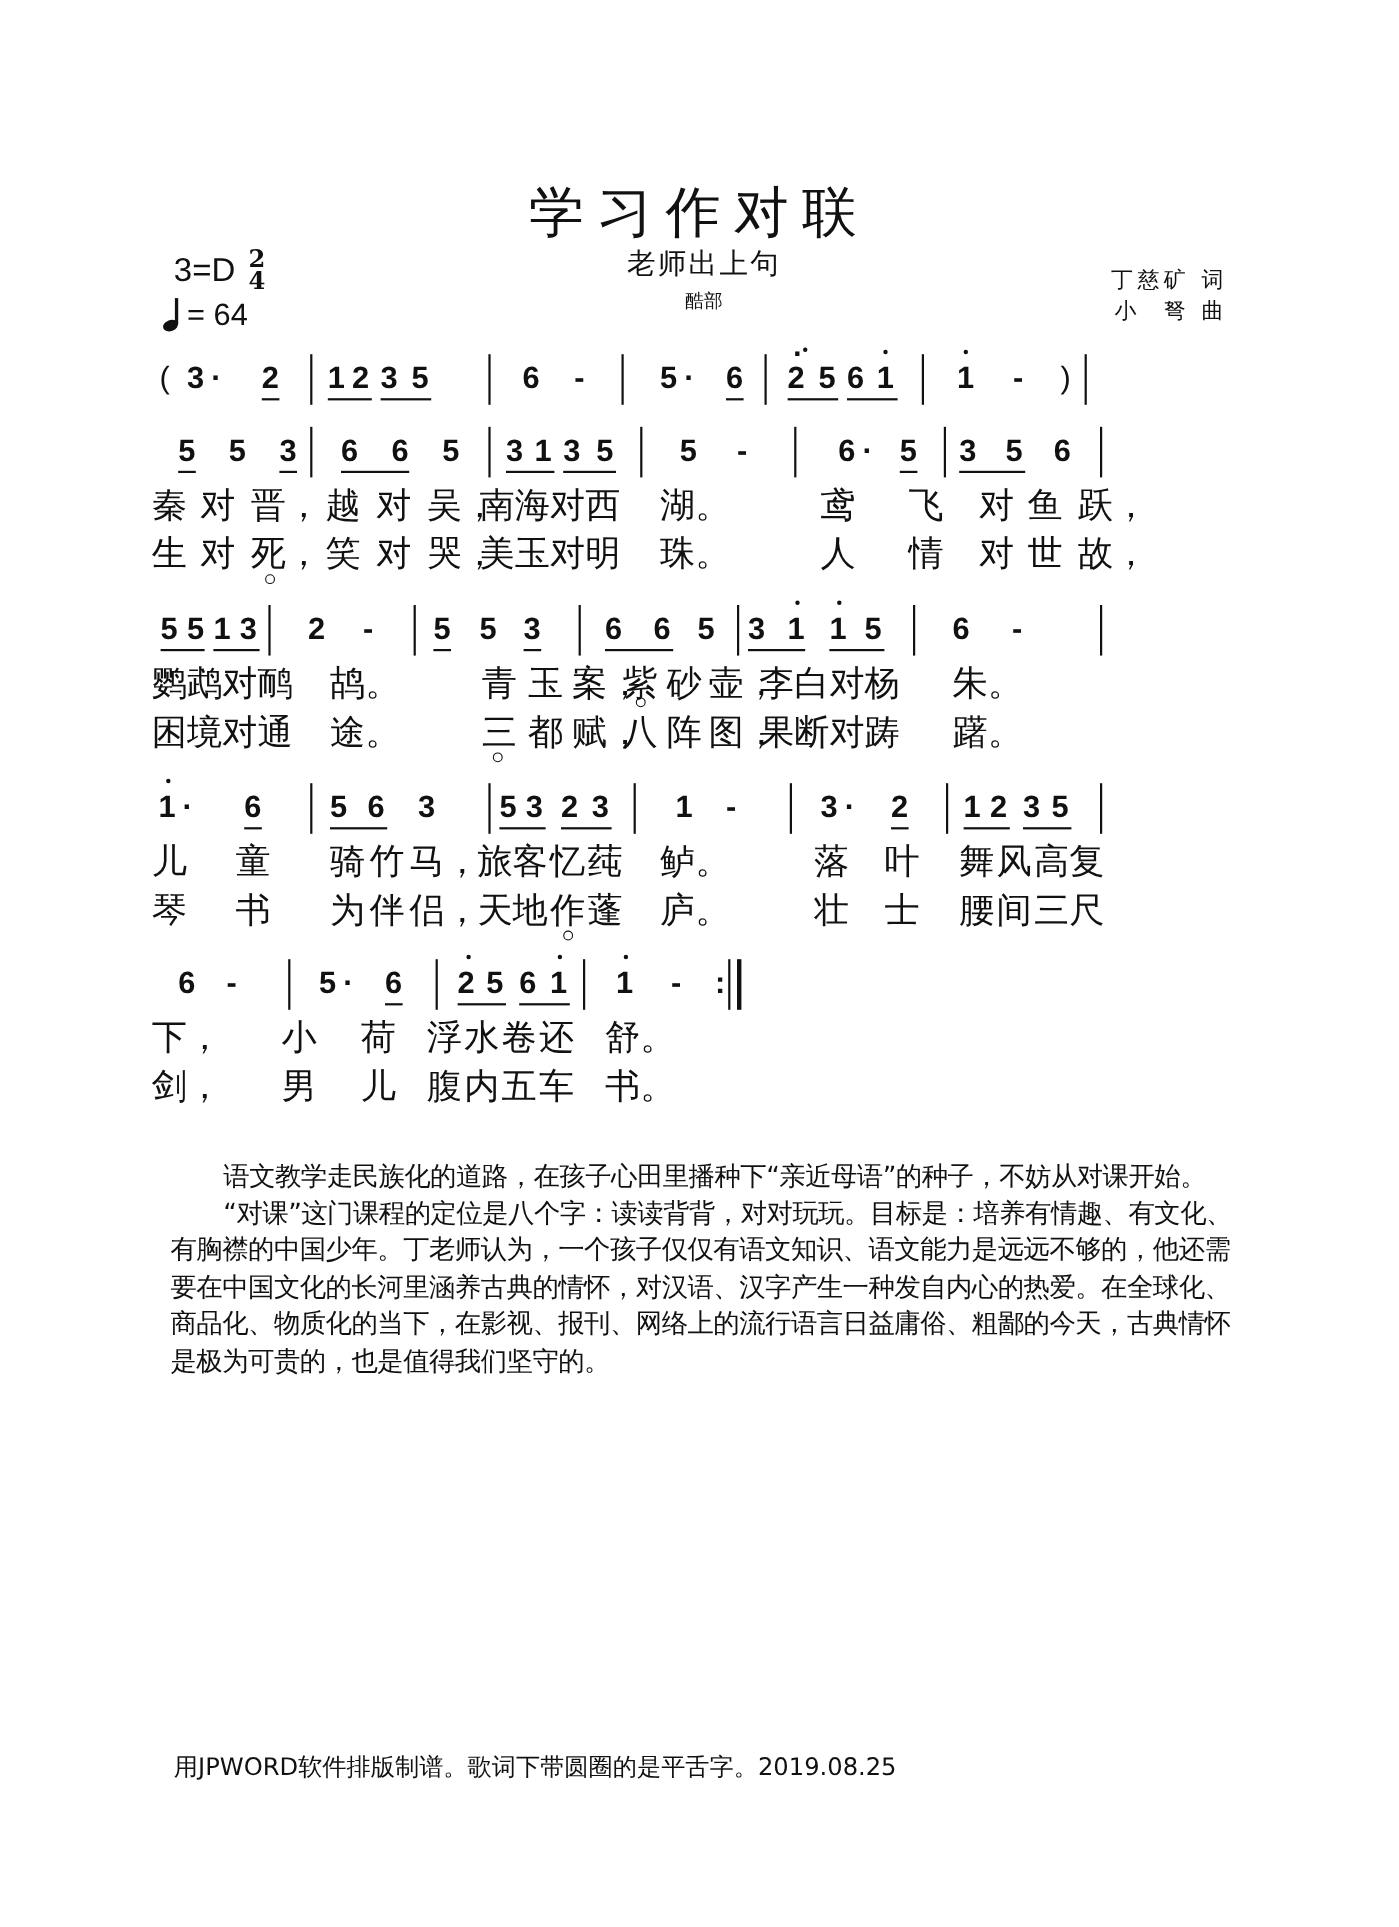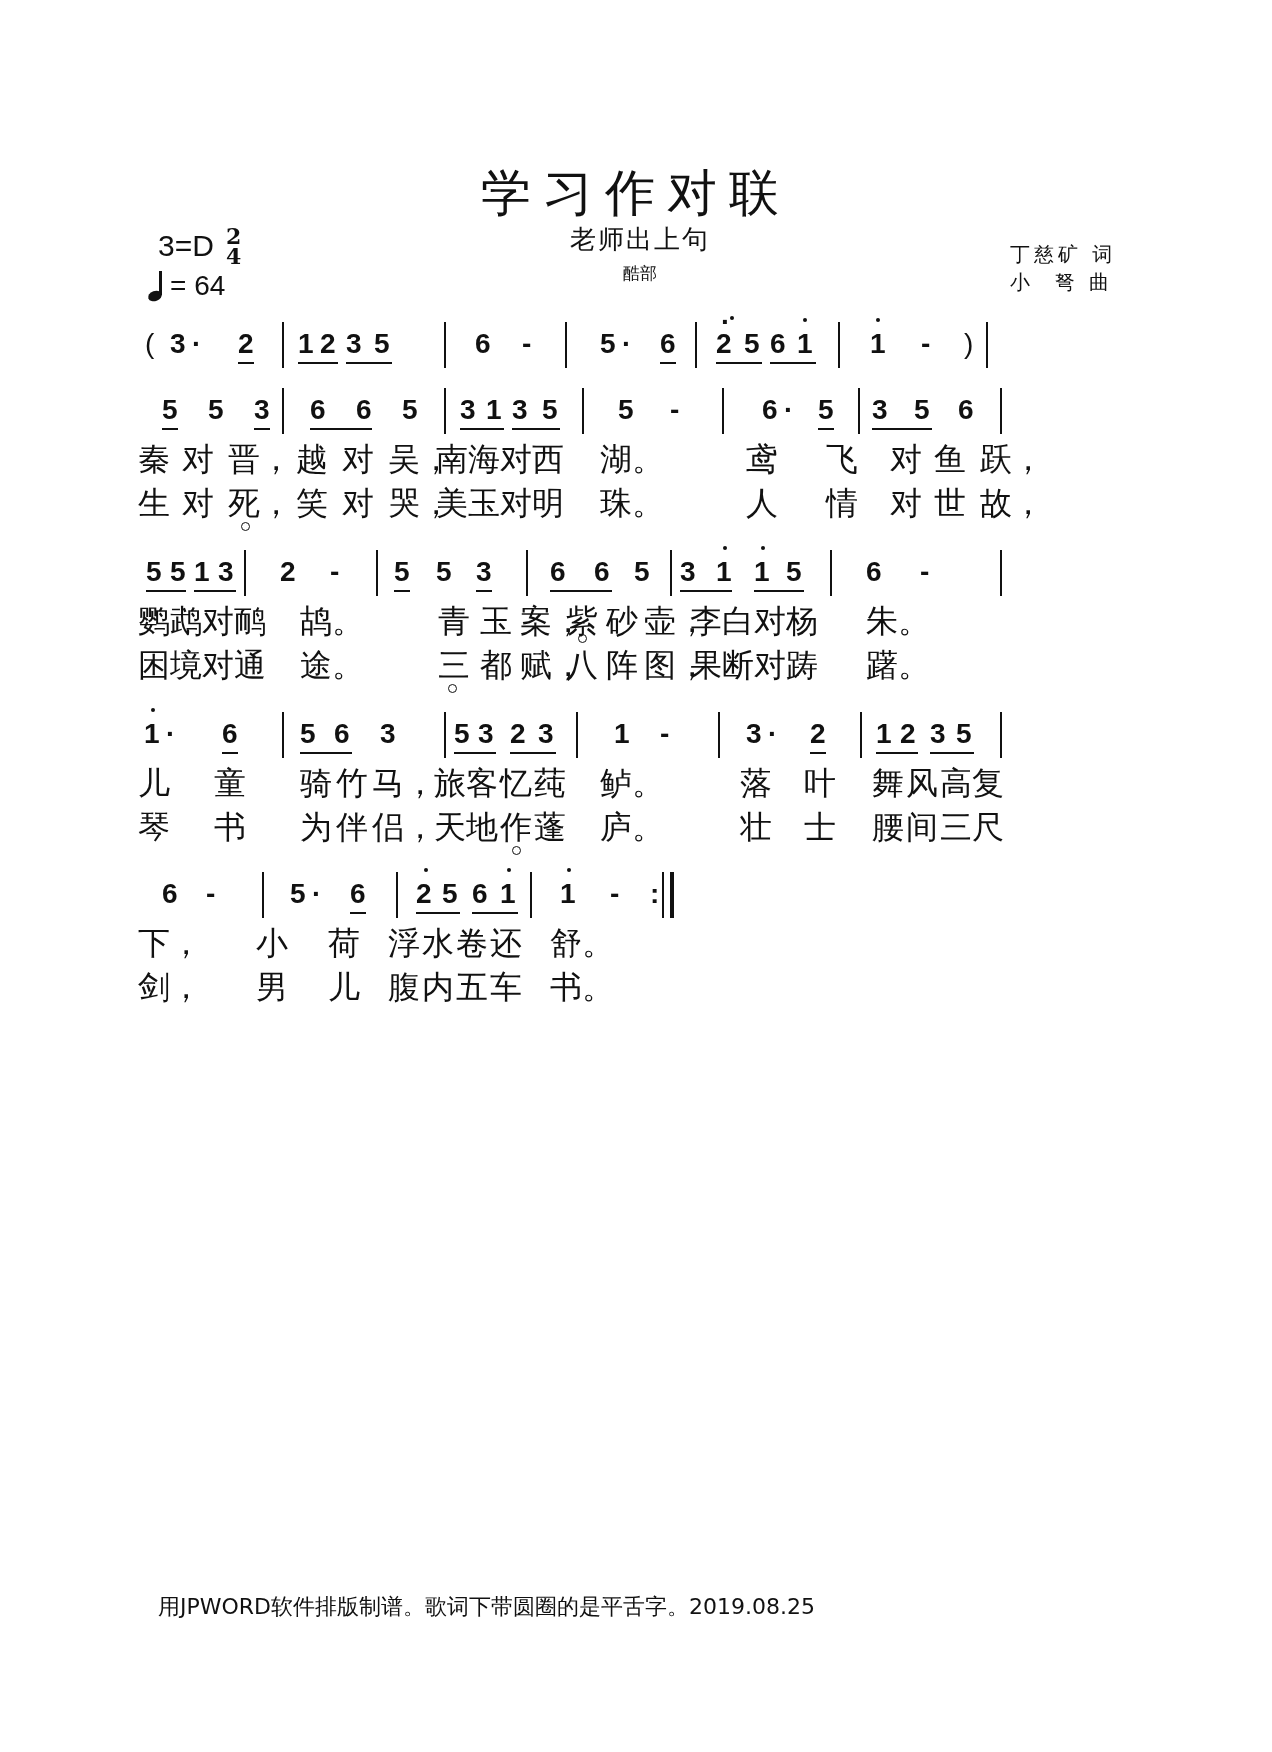--- a/index.html
+++ b/index.html
@@ -7,21 +7,21 @@
   .title { position: absolute; left: 0; width: 1272px; top: 160px; text-align: center; font-size: 50px; letter-spacing: 12px; font-family: "DejaVu Sans", sans-serif; }
   .subtitle { position: absolute; left: 540px; width: 200px; top: 222px; text-align: center; font-size: 26px; font-family: "DejaVu Serif", serif; letter-spacing: 2px; }
   .genre { position: absolute; left: 540px; width: 200px; top: 262px; text-align: center; font-size: 17px; font-family: "DejaVu Serif", serif; }
   .key { position: absolute; left: 158px; top: 226px; font-size: 30px; font-family: "Liberation Sans", sans-serif; display: flex; align-items: center; }
   .key .timesig { display: inline-flex; flex-direction: column; margin-left: 12px; font-weight: bold; font-size: 22px; line-height: 20px; font-family: "DejaVu Serif", serif; }
   .tempo { position: absolute; left: 148px; top: 270px; font-size: 28px; font-family: "Liberation Sans", sans-serif; display: flex; align-items: center; }
   .tempo .note { display: inline-block; position: relative; width: 16px; height: 30px; margin-right: 6px; }
   .tempo .note .stem { position: absolute; right: 2px; top: 0; width: 3px; height: 24px; background: #111; }
   .tempo .note .head { position: absolute; left: 0; bottom: 0; width: 14px; height: 10px; background: #111; border-radius: 50%; transform: rotate(-20deg); }
   .credits { position: absolute; left: 1010px; top: 240px; font-family: "DejaVu Serif", serif; font-size: 20px; line-height: 28px; }
-  .credits div { white-space: pre; letter-spacing: 4px; }
+  .credits div { white-space: pre; letter-spacing: 4px; text-align: right; }
 
   .staff { position: absolute; left: 150px; width: 980px; }
   .notes-row { position: relative; height: 50px; }
   .n { position: absolute; top: 6px; font-family: "Liberation Sans", sans-serif; font-weight: bold; font-size: 28px; }
   .bar { position: absolute; top: 0; width: 2px; height: 46px; background: #111; }
   .bar.double { width: 4px; }
   .bar.double::after { content: ""; position: absolute; left: -8px; top: 0; width: 2px; height: 46px; background: #111; }
   .ul { position: absolute; height: 2px; background: #111; top: 40px; }
   .lyric { position: relative; height: 44px; font-family: "DejaVu Serif", serif; font-size: 32px; }
   .lyric span { position: absolute; top: 0; }
@@ -367,16 +367,18 @@
   <div style="position:absolute;left:730px;top:316px;width:4px;height:4px;background:#111;border-radius:50%"></div>
   <div style="position:absolute;left:723px;top:546px;width:4px;height:4px;background:#111;border-radius:50%"></div>
   <div style="position:absolute;left:761px;top:546px;width:4px;height:4px;background:#111;border-radius:50%"></div>
   <div style="position:absolute;left:151px;top:708px;width:4px;height:4px;background:#111;border-radius:50%"></div>
   <div style="position:absolute;left:424px;top:868px;width:4px;height:4px;background:#111;border-radius:50%"></div>
   <div style="position:absolute;left:507px;top:868px;width:4px;height:4px;background:#111;border-radius:50%"></div>
   <div style="position:absolute;left:567px;top:868px;width:4px;height:4px;background:#111;border-radius:50%"></div>
 </div>
 
 <div class="prose">
+  <p>语文教学走民族化的道路，在孩子心田里播种下“亲近母语”的种子，不妨从对课开始。</p>
+  <p>“对课”这门课程的定位是八个字：读读背背，对对玩玩。目标是：培养有情趣、有文化、有胸襟的中国少年。丁老师认为，一个孩子仅仅有语文知识、语文能力是远远不够的，他还需要在中国文化的长河里涵养古典的情怀，对汉语、汉字产生一种发自内心的热爱。在全球化、商品化、物质化的当下，在影视、报刊、网络上的流行语言日益庸俗、粗鄙的今天，古典情怀是极为可贵的，也是值得我们坚守的。</p>
 </div>
 
 <div class="footer-note">用JPWORD软件排版制谱。歌词下带圆圈的是平舌字。2019.08.25</div>
 <div class="watermark"></div>
 
 </body></html>

